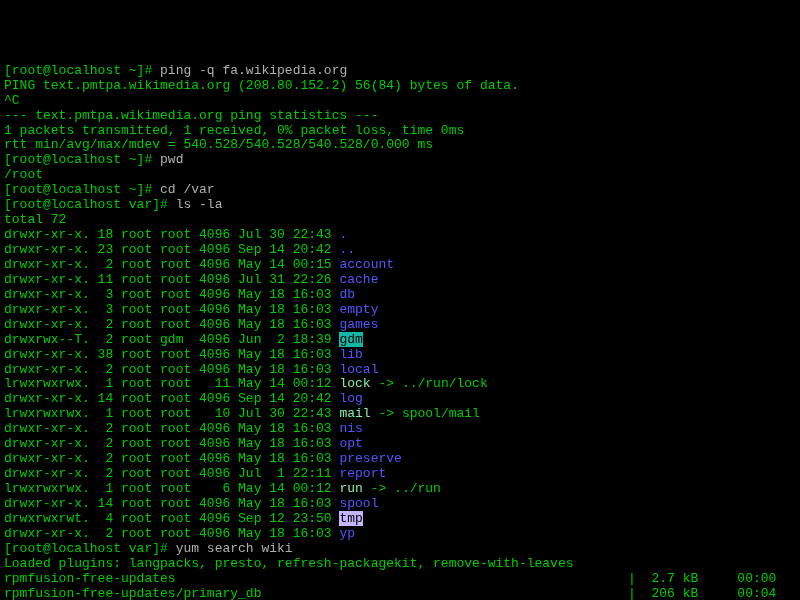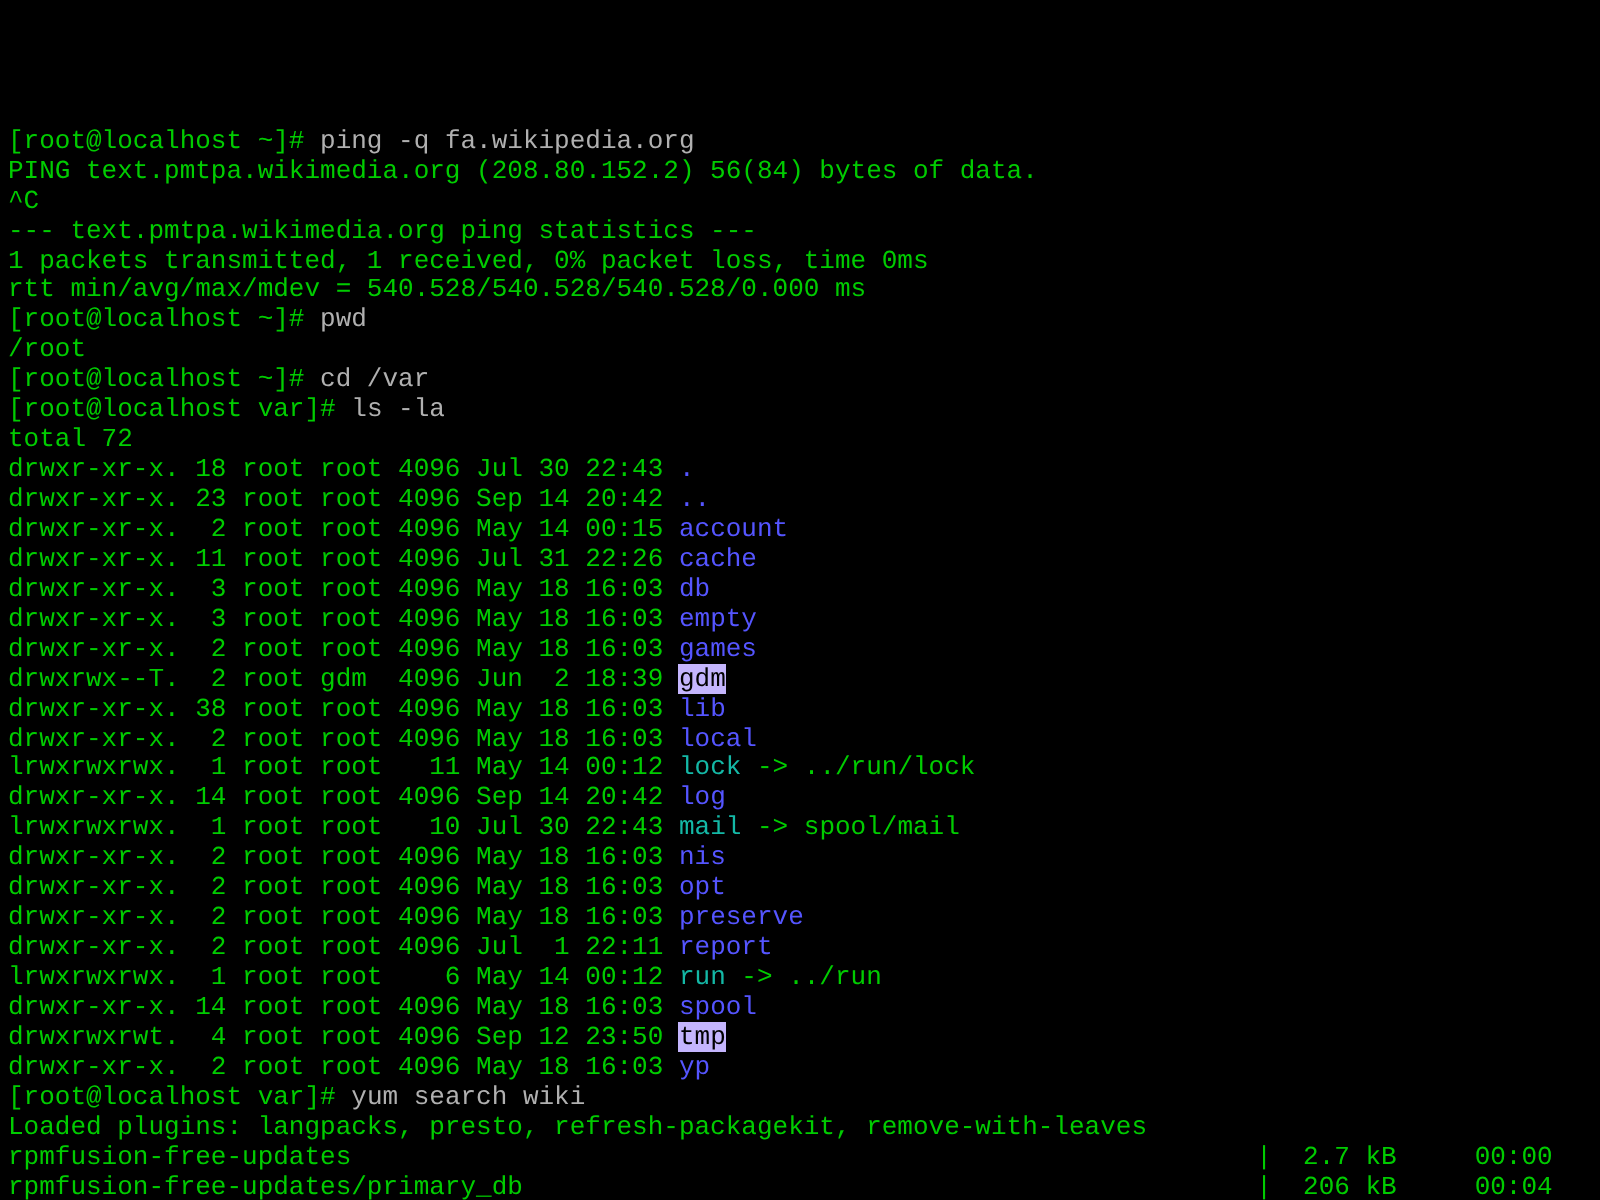--- a/index.html
+++ b/index.html
@@ -10,23 +10,23 @@
     line-height: 1.15;
     color: #b0b0b0;
     padding: 4px;
     width: 800px;
     height: 600px;
     overflow: hidden;
     white-space: pre;
   }
   .green { color: #00cc00; margin-top: 16px; }
   .blue { color: #5555ff; }
-  .cyan { color: #14b8a6; }
+  .cyan { color: #86efac; }
   .gray { color: #b0b0b0; text-align: right; }
-  .highlight-blue { background: #c4b5fd; color: #000; }
+  .highlight-blue { background: #14b8a6; color: #000; }
   .highlight-green { background: #c4b5fd; color: #000; }
   .line { display: block; }
 </style>
 </head>
 <body>
 
 
 
 <div id="terminal"><span class="line"><span class="green">[root@localhost ~]# </span><span class="gray">ping -q fa.wikipedia.org</span></span><span class="line"><span class="green">PING text.pmtpa.wikimedia.org (208.80.152.2) 56(84) bytes of data.</span></span><span class="line"><span class="green">^C</span></span><span class="line"><span class="green">--- text.pmtpa.wikimedia.org ping statistics ---</span></span><span class="line"><span class="green">1 packets transmitted, 1 received, 0% packet loss, time 0ms</span></span><span class="line"><span class="green">rtt min/avg/max/mdev = 540.528/540.528/540.528/0.000 ms</span></span><span class="line"><span class="green">[root@localhost ~]# </span><span class="gray">pwd</span></span><span class="line"><span class="green">/root</span></span><span class="line"><span class="green">[root@localhost ~]# </span><span class="gray">cd /var</span></span><span class="line"><span class="green">[root@localhost var]# </span><span class="gray">ls -la</span></span><span class="line"><span class="green">total 72</span></span><span class="line"><span class="green">drwxr-xr-x. 18 root root 4096 Jul 30 22:43 </span><span class="blue">.</span></span><span class="line"><span class="green">drwxr-xr-x. 23 root root 4096 Sep 14 20:42 </span><span class="blue">..</span></span><span class="line"><span class="green">drwxr-xr-x.  2 root root 4096 May 14 00:15 </span><span class="blue">account</span></span><span class="line"><span class="green">drwxr-xr-x. 11 root root 4096 Jul 31 22:26 </span><span class="blue">cache</span></span><span class="line"><span class="green">drwxr-xr-x.  3 root root 4096 May 18 16:03 </span><span class="blue">db</span></span><span class="line"><span class="green">drwxr-xr-x.  3 root root 4096 May 18 16:03 </span><span class="blue">empty</span></span><span class="line"><span class="green">drwxr-xr-x.  2 root root 4096 May 18 16:03 </span><span class="blue">games</span></span><span class="line"><span class="green">drwxrwx--T.  2 root gdm  4096 Jun  2 18:39 </span><span class="highlight-blue">gdm</span></span><span class="line"><span class="green">drwxr-xr-x. 38 root root 4096 May 18 16:03 </span><span class="blue">lib</span></span><span class="line"><span class="green">drwxr-xr-x.  2 root root 4096 May 18 16:03 </span><span class="blue">local</span></span><span class="line"><span class="green">lrwxrwxrwx.  1 root root   11 May 14 00:12 </span><span class="cyan">lock</span><span class="green"> -&gt; ../run/lock</span></span><span class="line"><span class="green">drwxr-xr-x. 14 root root 4096 Sep 14 20:42 </span><span class="blue">log</span></span><span class="line"><span class="green">lrwxrwxrwx.  1 root root   10 Jul 30 22:43 </span><span class="cyan">mail</span><span class="green"> -&gt; spool/mail</span></span><span class="line"><span class="green">drwxr-xr-x.  2 root root 4096 May 18 16:03 </span><span class="blue">nis</span></span><span class="line"><span class="green">drwxr-xr-x.  2 root root 4096 May 18 16:03 </span><span class="blue">opt</span></span><span class="line"><span class="green">drwxr-xr-x.  2 root root 4096 May 18 16:03 </span><span class="blue">preserve</span></span><span class="line"><span class="green">drwxr-xr-x.  2 root root 4096 Jul  1 22:11 </span><span class="blue">report</span></span><span class="line"><span class="green">lrwxrwxrwx.  1 root root    6 May 14 00:12 </span><span class="cyan">run</span><span class="green"> -&gt; ../run</span></span><span class="line"><span class="green">drwxr-xr-x. 14 root root 4096 May 18 16:03 </span><span class="blue">spool</span></span><span class="line"><span class="green">drwxrwxrwt.  4 root root 4096 Sep 12 23:50 </span><span class="highlight-green">tmp</span></span><span class="line"><span class="green">drwxr-xr-x.  2 root root 4096 May 18 16:03 </span><span class="blue">yp</span></span><span class="line"><span class="green">[root@localhost var]# </span><span class="gray">yum search wiki</span></span><span class="line"><span class="green">Loaded plugins: langpacks, presto, refresh-packagekit, remove-with-leaves</span></span><span class="line"><span class="green">rpmfusion-free-updates                                                          </span><span class="green">|  2.7 kB     00:00</span></span><span class="line"><span class="green">rpmfusion-free-updates/primary_db                                               </span><span class="green">|  206 kB     00:04</span></span></div>
 

